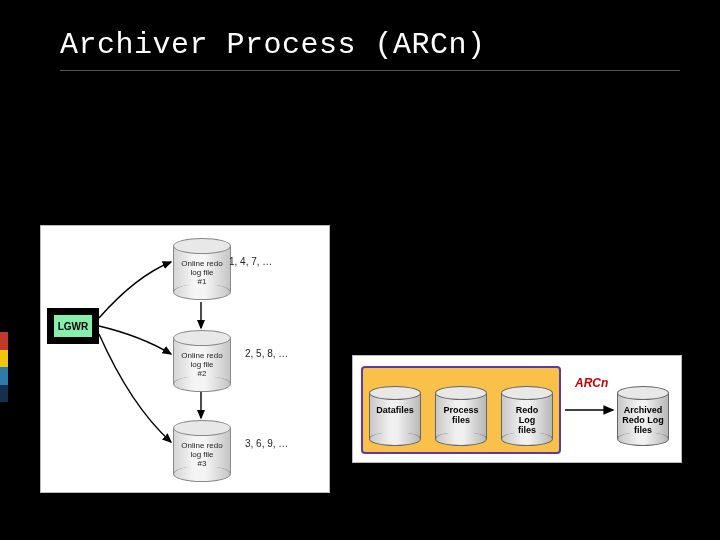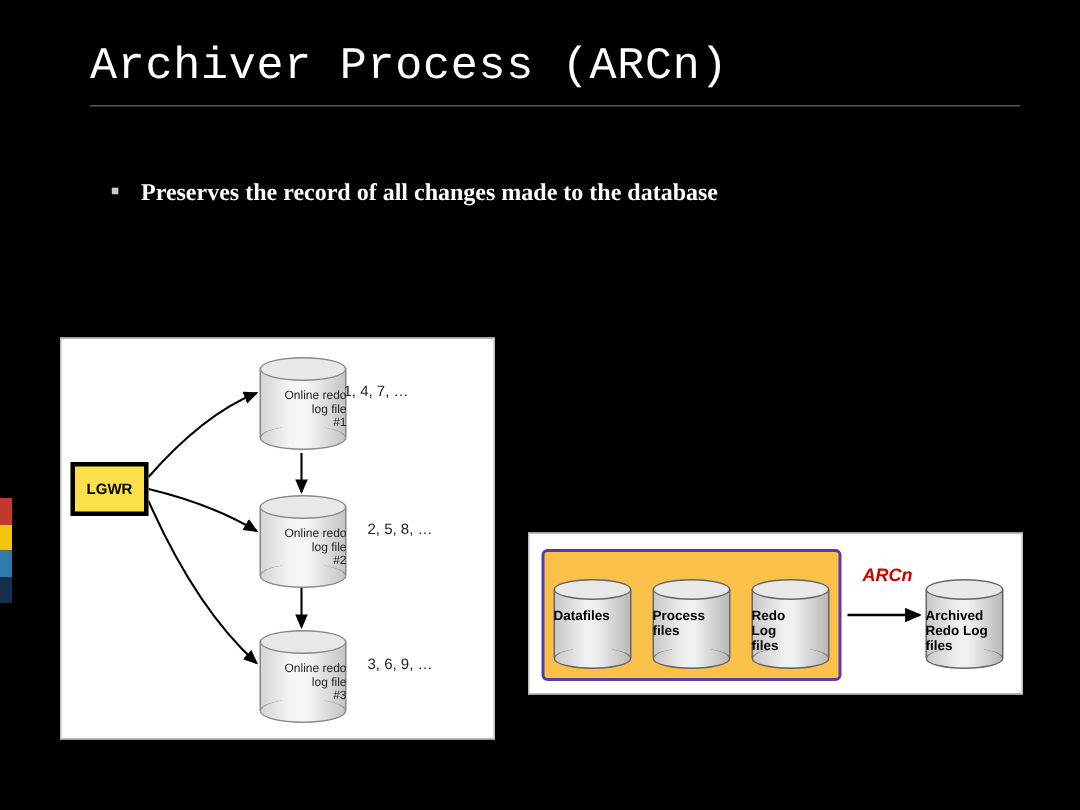--- a/index.html
+++ b/index.html
@@ -73,22 +73,22 @@
     height: 268px;
     background: #fff;
     border: 1px solid #bbb;
   }
   .lgwr-box {
     position: absolute;
     left: 6px;
     top: 82px;
     width: 52px;
     height: 36px;
-    border: 3px solid #000000;
-    background: #fde047;
+    border: 7px solid #000000;
+    background: #86efac;
     display: flex;
     align-items: center;
     justify-content: center;
     font-family: Arial, sans-serif;
     font-size: 10px;
     font-weight: bold;
     color: #000;
   }
   .cylinder {
     position: absolute;
@@ -124,21 +124,21 @@
     background: linear-gradient(to right, #d5d5d5 0%, #f5f5f5 35%, #f5f5f5 55%, #c5c5c5 100%);
     border: 1px solid #888;
     border-radius: 50%;
     border-top: none;
   }
   .cylinder .label {
     position: absolute;
     top: 22px;
     left: 0;
     right: 0;
-    text-align: right;
+    text-align: center;
     font-family: Arial, sans-serif;
     font-size: 8px;
     color: #222;
     line-height: 1.1;
   }
   .seq-label {
     position: absolute;
     font-family: Arial, sans-serif;
     font-size: 10px;
     color: #222;
@@ -184,21 +184,21 @@
   .mini-cyl .bottom {
     position: absolute; bottom: 0; left: 0; right: 0; height: 14px;
     background: linear-gradient(to right, #c8c8c8 0%, #f0f0f0 40%, #f0f0f0 55%, #b8b8b8 100%);
     border: 1px solid #666;
     border-radius: 50%;
     border-top: none;
   }
   .mini-cyl .label {
     position: absolute;
     top: 20px; left: 0; right: 0;
-    text-align: left;
+    text-align: center;
     font-family: Arial, sans-serif;
     font-weight: bold;
     font-size: 9px;
     color: #000;
     line-height: 1.1;
   }
   .arcn-label {
     position: absolute;
     font-family: Arial, sans-serif;
     font-weight: bold;
@@ -219,21 +219,20 @@
 </style>
 </head>
 <body>
 
 <div class="title">Archiver Process (ARCn)</div>
 <div class="title-underline"></div>
 
 <div class="content">
   <div class="bullet-main">
   </div>
-  <div class="bullet-sub">Preserves the record of all changes made to the database</div>
 </div>
 
 <div class="colorbar">
   <div style="background:#c0392b"></div>
   <div style="background:#f1c40f"></div>
   <div style="background:#2e7aa8"></div>
   <div style="background:#15304f"></div>
 </div>
 
 <div class="diagrams">

